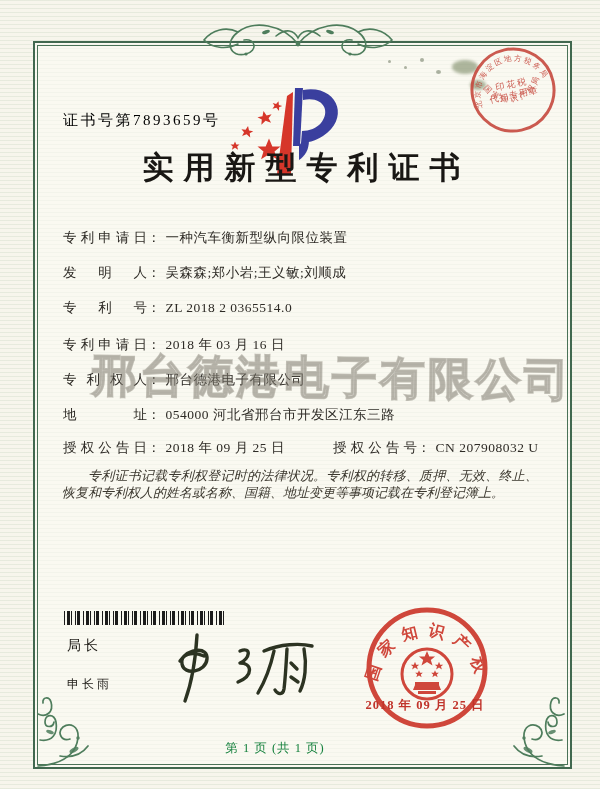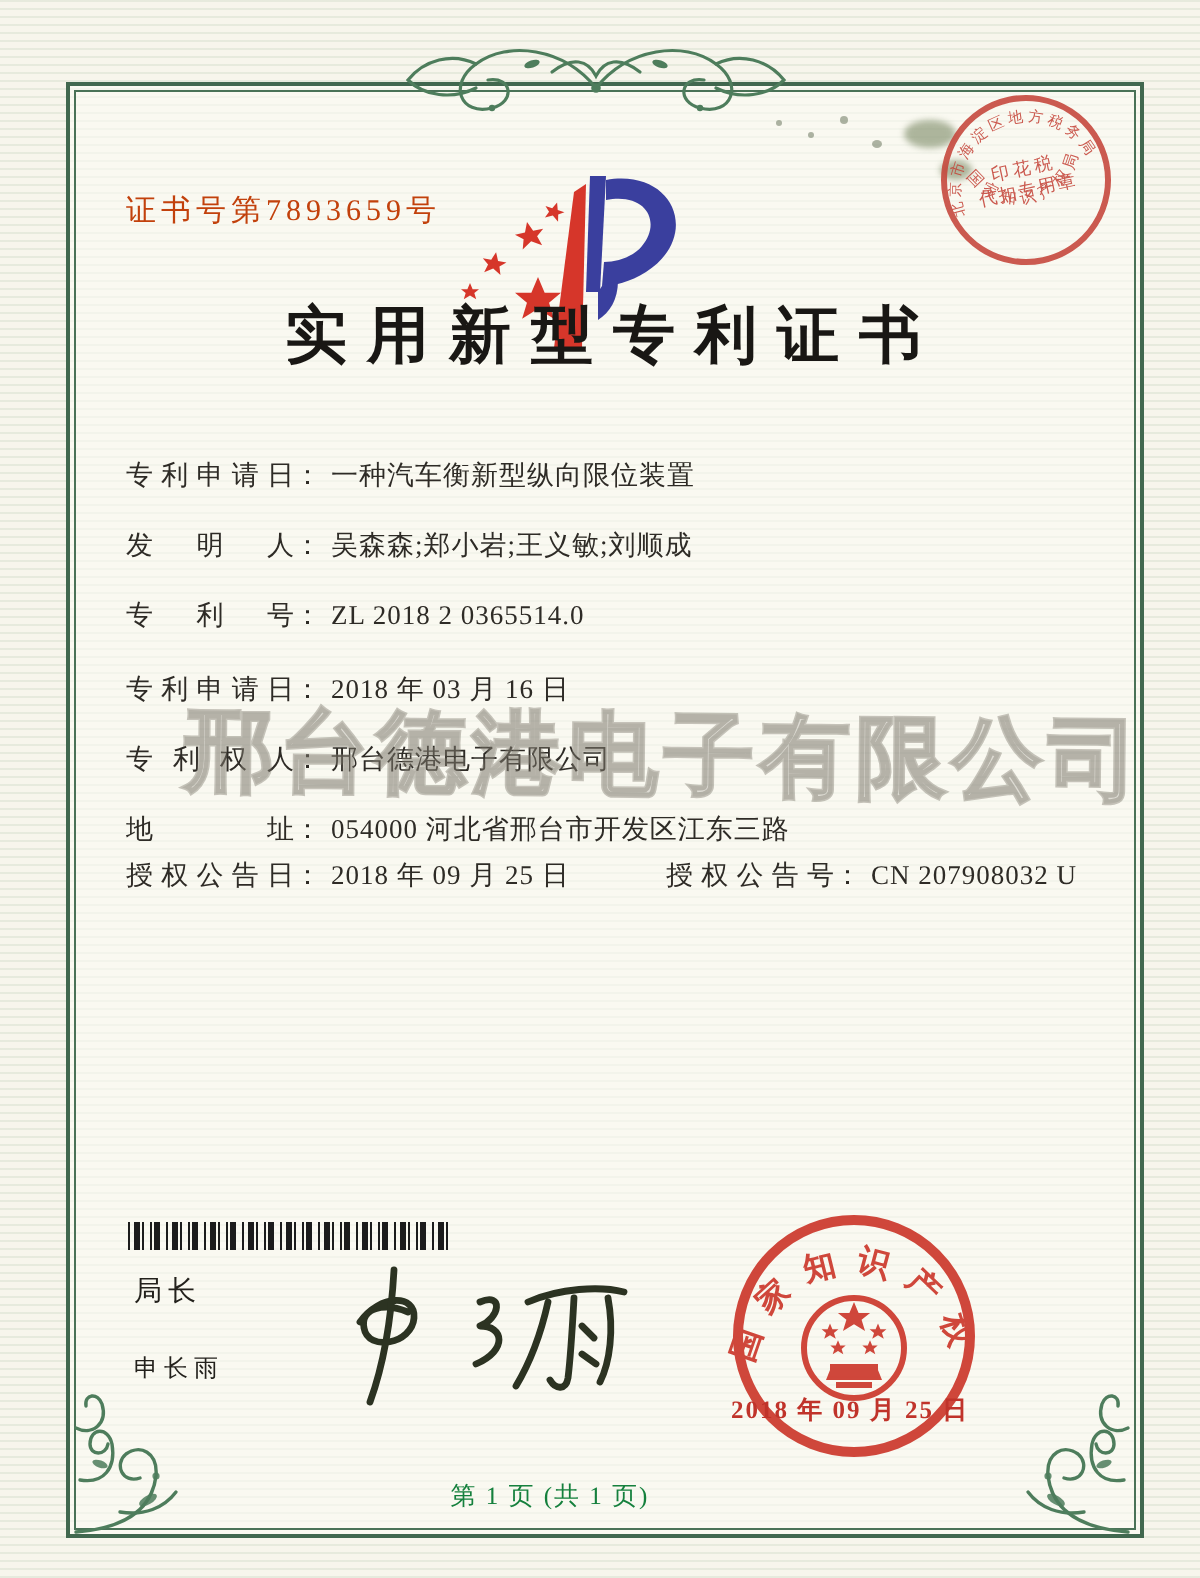--- a/index.html
+++ b/index.html
@@ -10,21 +10,21 @@
       #f7f5ec;
     font-family:"Liberation Serif","DejaVu Serif",serif;
     color:#2e2b26;
   }
   .abs{position:absolute;}
   
   .frame{left:33px;top:41px;width:535px;height:724px;border:2px solid #41684f;
          background:rgba(253,252,245,0.55);}
   .frame-inner{position:absolute;inset:2px;border:1px solid #4a7257;}
   
-  .cert-no{left:63px;top:96px;font-size:15px;letter-spacing:2.5px;color:#c2410c;}
+  .cert-no{left:63px;top:111px;font-size:15px;letter-spacing:2.5px;color:#000000;}
   .logo{left:225px;top:84px;width:150px;height:94px;}
   .title{left:0;right:0;top:147px;text-align:center;font-size:31px;font-weight:bold;
          letter-spacing:10px;color:#191714;padding-left:13px;}
   
   .row{left:63px;font-size:13.5px;color:#2e2b26;white-space:nowrap;}
   .flabel{display:inline-block;width:84px;text-align:justify;text-align-last:justify;vertical-align:top;}
   .colon{display:inline-block;}
   .fvalue{display:inline-block;margin-left:5px;letter-spacing:0.5px;}
   .grant-right{position:absolute;left:270px;top:0;white-space:nowrap;}
   
@@ -149,28 +149,29 @@
 <div class="abs row" style="top:336px;">
   <span class="flabel">专利申请日</span><span class="colon">：</span><span class="fvalue">2018 年 03 月 16 日</span>
 </div>
 <div class="abs row" style="top:371px;">
   <span class="flabel">专利权人</span><span class="colon">：</span><span class="fvalue">邢台德港电子有限公司</span>
 </div>
 <div class="abs row" style="top:406px;">
   <span class="flabel">地址</span><span class="colon">：</span><span class="fvalue">054000 河北省邢台市开发区江东三路</span>
 </div>
 
-<div class="abs row" style="top:429px;width:480px;font-family:Liberation Serif, serif;">
+<div class="abs row" style="top:439px;width:480px;font-family:Liberation Serif, serif;">
   <span class="flabel">授权公告日</span><span class="colon">：</span><span class="fvalue">2018 年 09 月 25 日</span>
   <span class="grant-right">
     <span class="flabel">授权公告号</span><span class="colon">：</span><span class="fvalue">CN 207908032 U</span>
   </span>
 </div>
 
 <div class="abs bodytext">
+  <p>专利证书记载专利权登记时的法律状况。专利权的转移、质押、无效、终止、恢复和专利权人的姓名或名称、国籍、地址变更等事项记载在专利登记簿上。</p>
 </div>
 
 <div class="abs barcode"></div>
 
 <div class="abs signer-title">局长</div>
 <div class="abs signer-name">申长雨</div>
 
 <svg class="abs signature" viewBox="0 0 168 82">
   <g stroke="#2c3322" stroke-width="3.4" fill="none" stroke-linecap="round" stroke-linejoin="round">
     <path d="M28,34 C38,20 56,20 55,32 C54,45 32,49 30,37 C28,27 40,24 52,29"></path>

